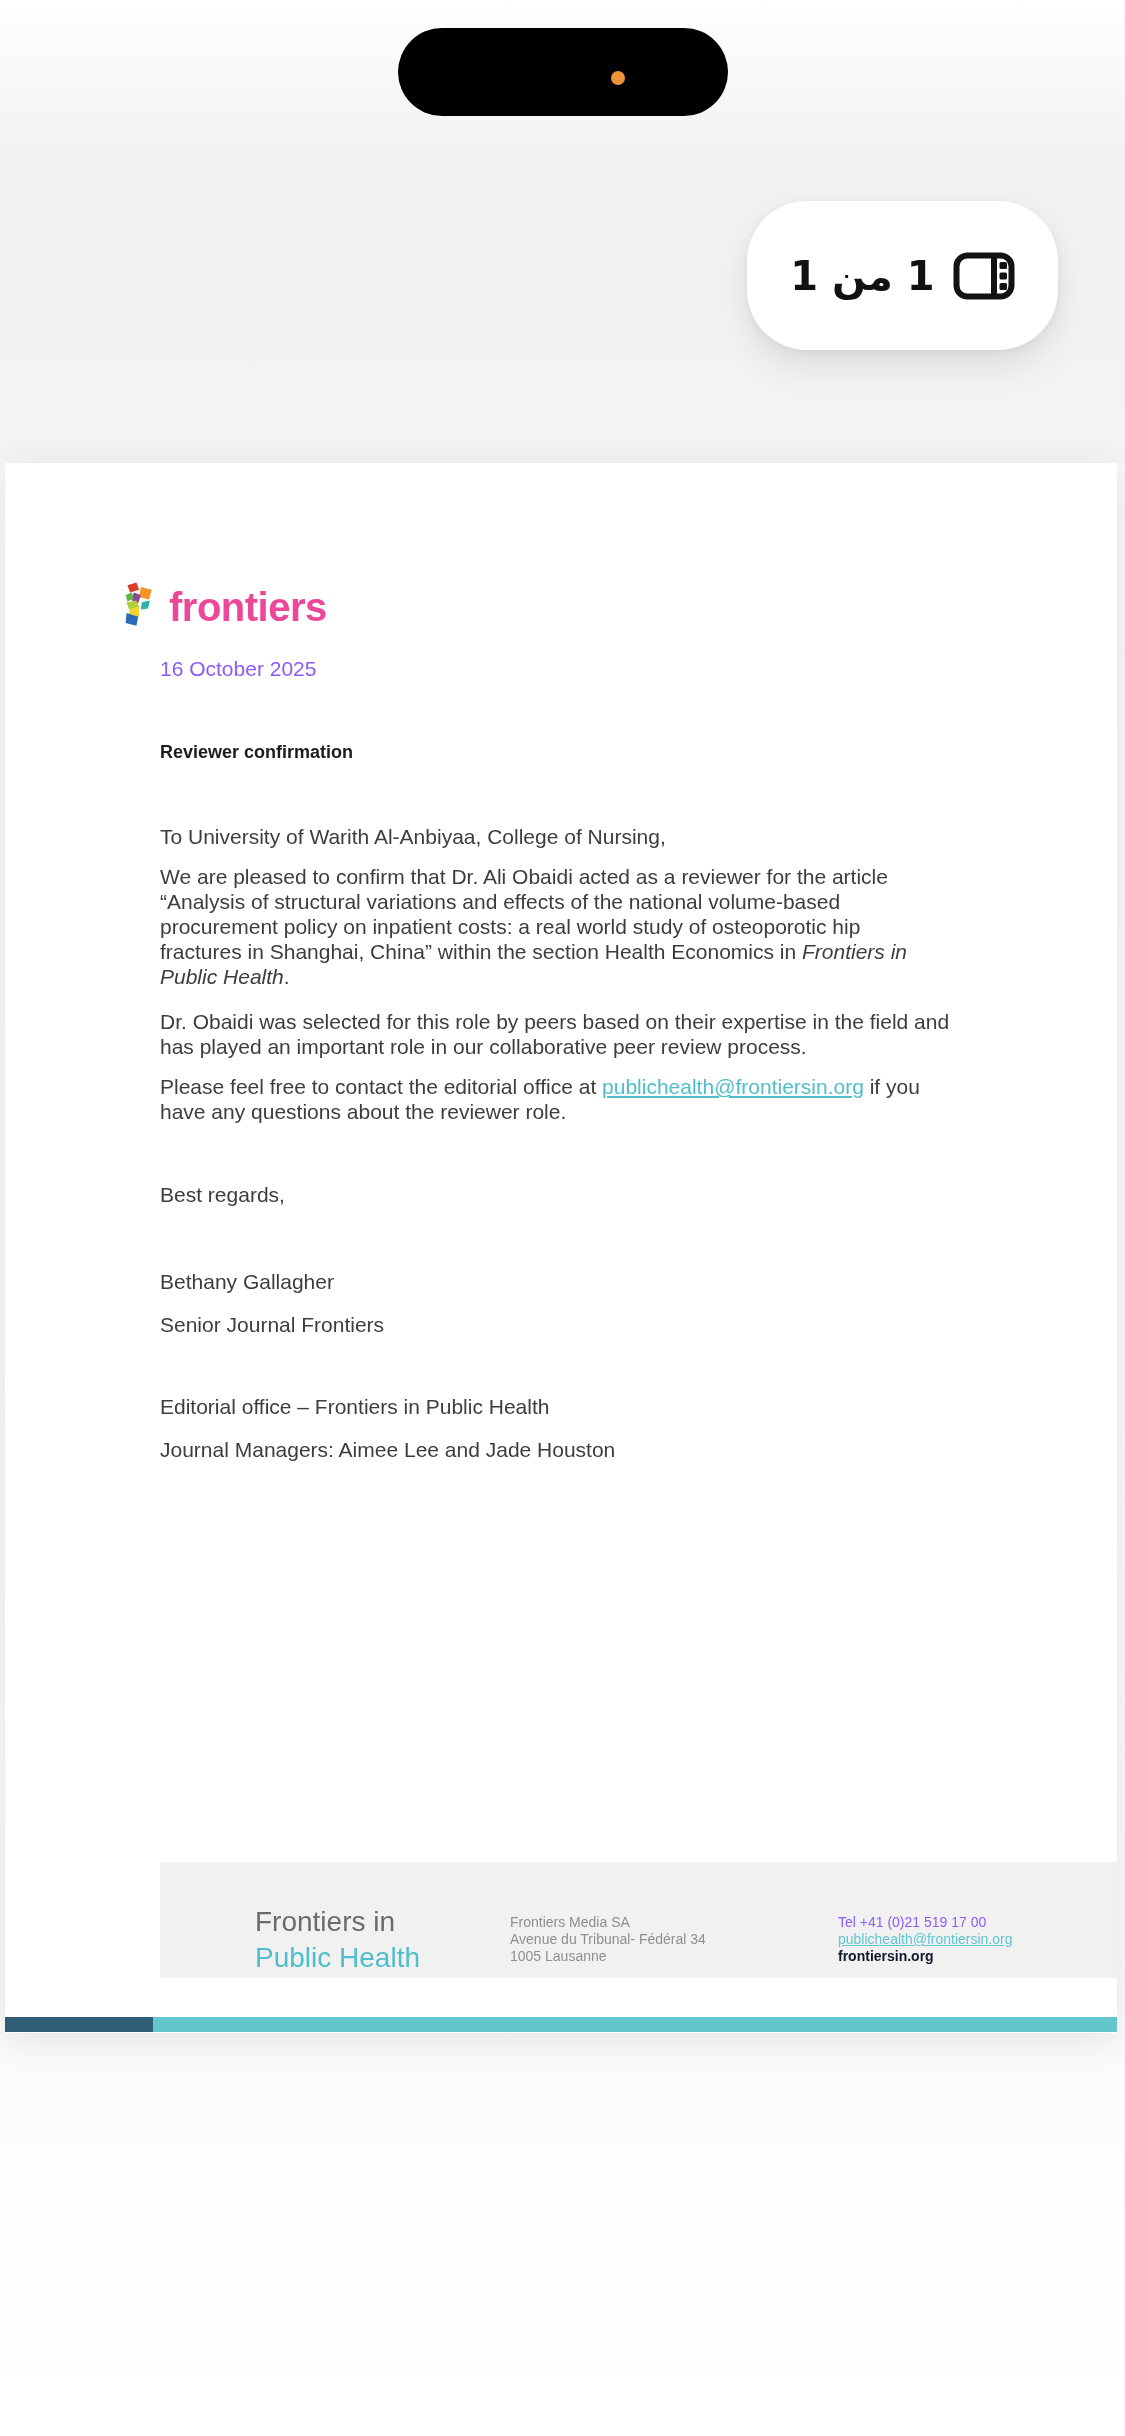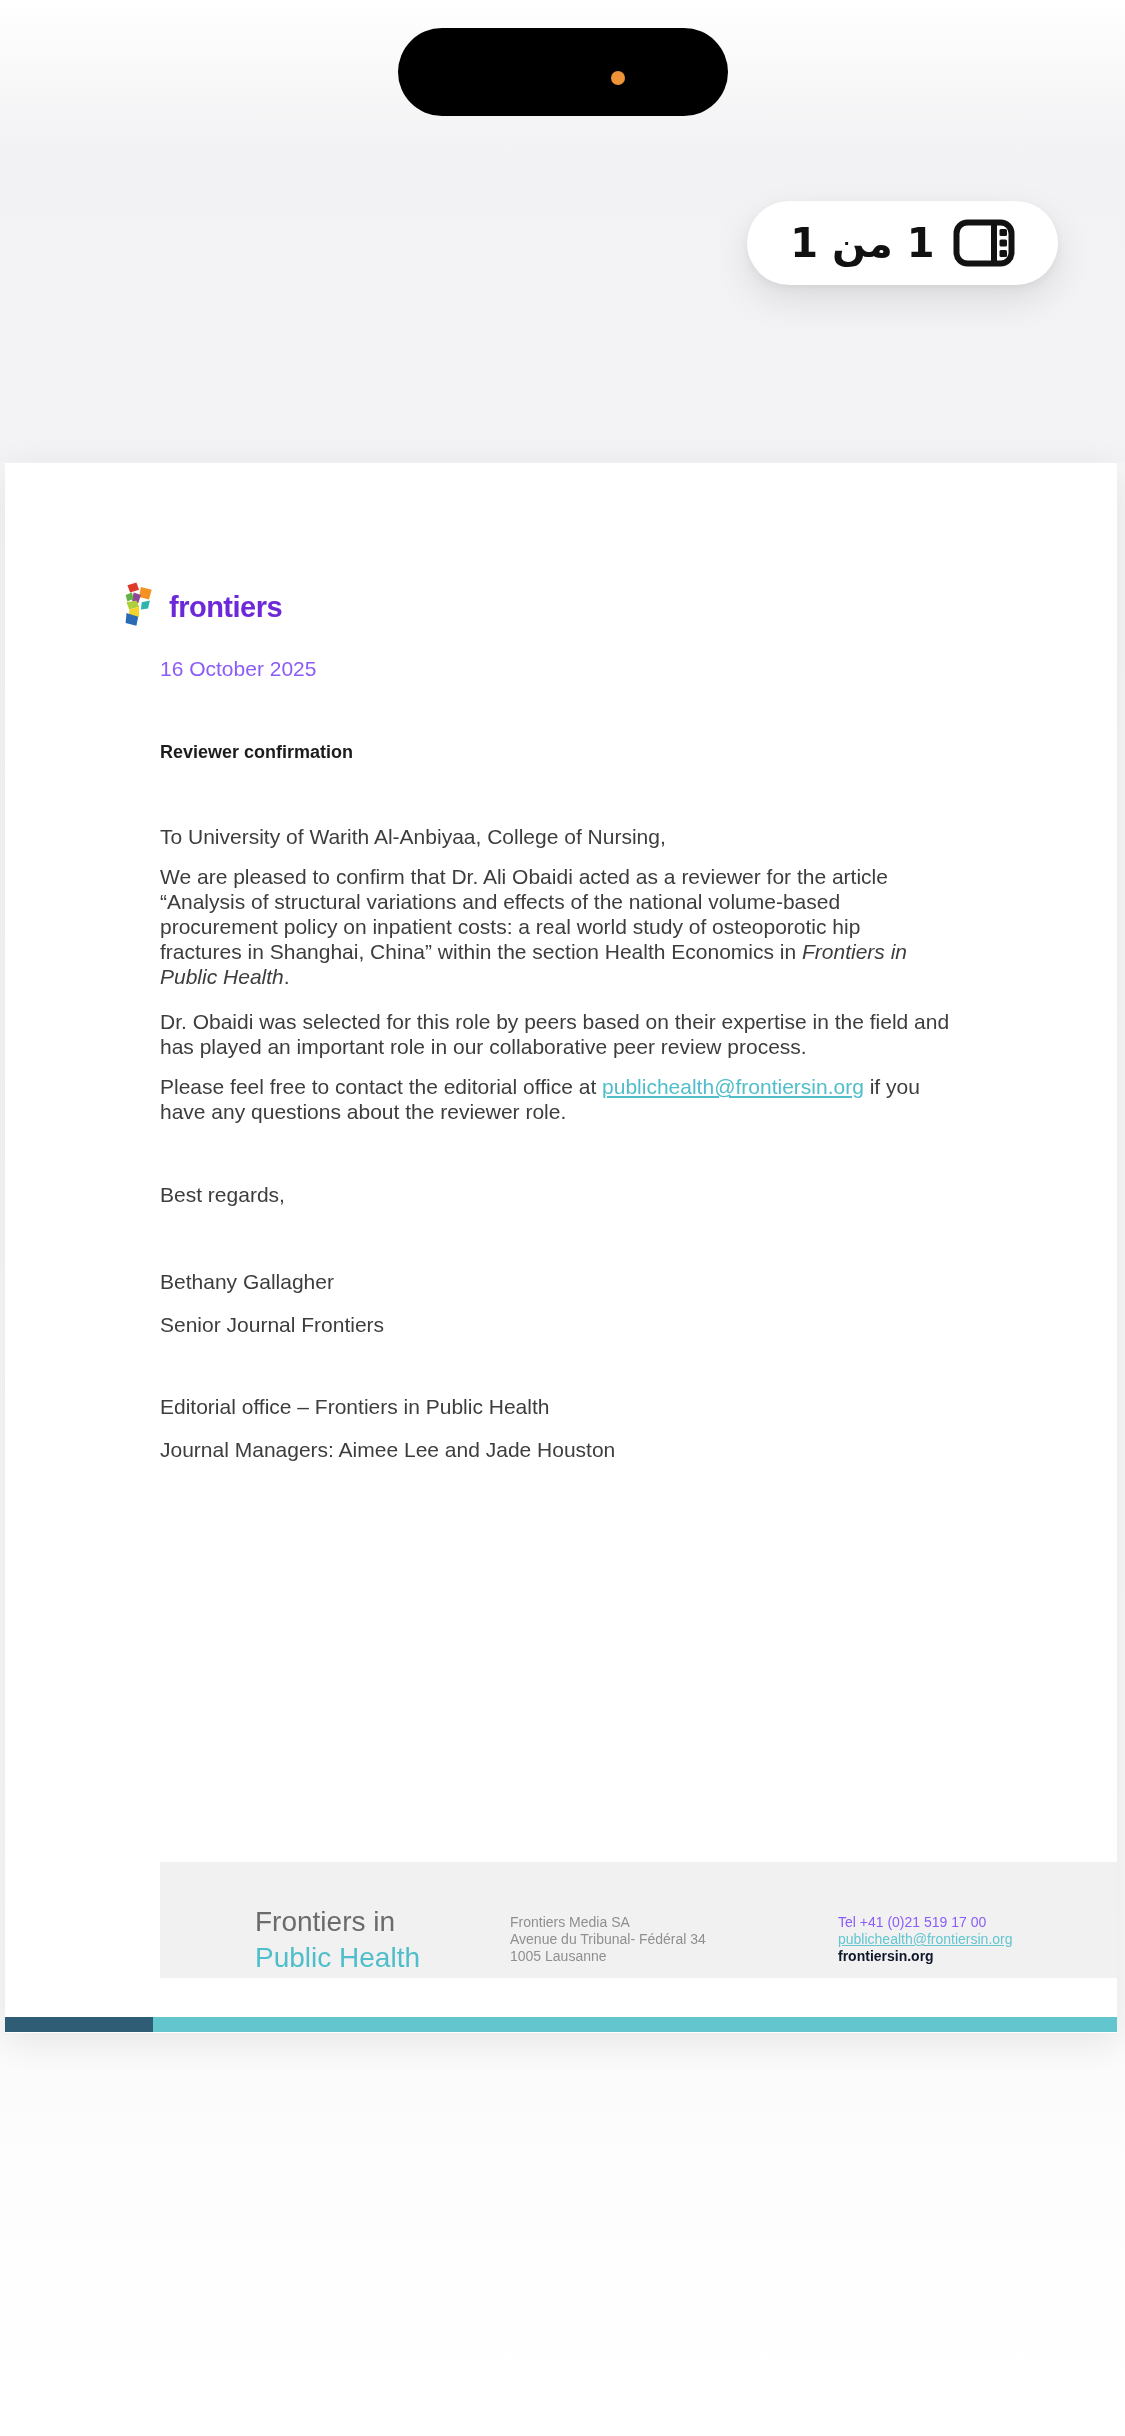--- a/index.html
+++ b/index.html
@@ -14,42 +14,42 @@
   
   .dynamic-island{
     position:absolute;left:398px;top:28px;width:330px;height:88px;
     background:#000;border-radius:44px;
   }
   .mic-dot{
     position:absolute;left:213px;top:43px;width:14px;height:14px;border-radius:50%;
   }
   
   .page-pill{
-    position:absolute;left:747px;top:201px;width:311px;height:84px;
+    position:absolute;left:747px;top:201px;width:311px;height:149px;
     background:#ffffff;border-radius:60px;
     box-shadow:0 14px 36px rgba(0,0,0,0.10),0 3px 8px rgba(0,0,0,0.05);
     display:flex;align-items:center;justify-content:center;gap:18px;
   }
   .page-pill .count{
     font-family:"DejaVu Sans",sans-serif;
     font-size:40px;font-weight:600;color:#111;letter-spacing:1px;
     direction:rtl;
   }
   .page-pill svg{display:block;}
   
   .page{
     position:absolute;left:5px;top:463px;width:1112px;height:1570px;
     background:#ffffff;
     box-shadow:0 8px 34px rgba(0,0,0,0.09);
   }
   .logo-row{
     position:absolute;left:117px;top:116px;display:flex;align-items:center;gap:11px;
   }
   .logo-word{
-    font-size:29px;font-weight:700;color:#6d28d9;letter-spacing:-0.5px;
+    font-size:40px;font-weight:700;color:#ec4899;letter-spacing:-0.5px;
   }
   .txt{position:absolute;left:155px;color:#3d3d3d;font-size:21px;line-height:25px;}
   .pre{white-space:pre;}
   .date{top:193px;color:#8b5cf6;}
   .title{top:277px;font-size:18px;font-weight:700;color:#1c1c1c;}
   .recipient{top:361px;}
   .p1{top:401px;}
   .p2{top:546px;}
   .p3{top:611px;}
   .closing{top:719px;}

